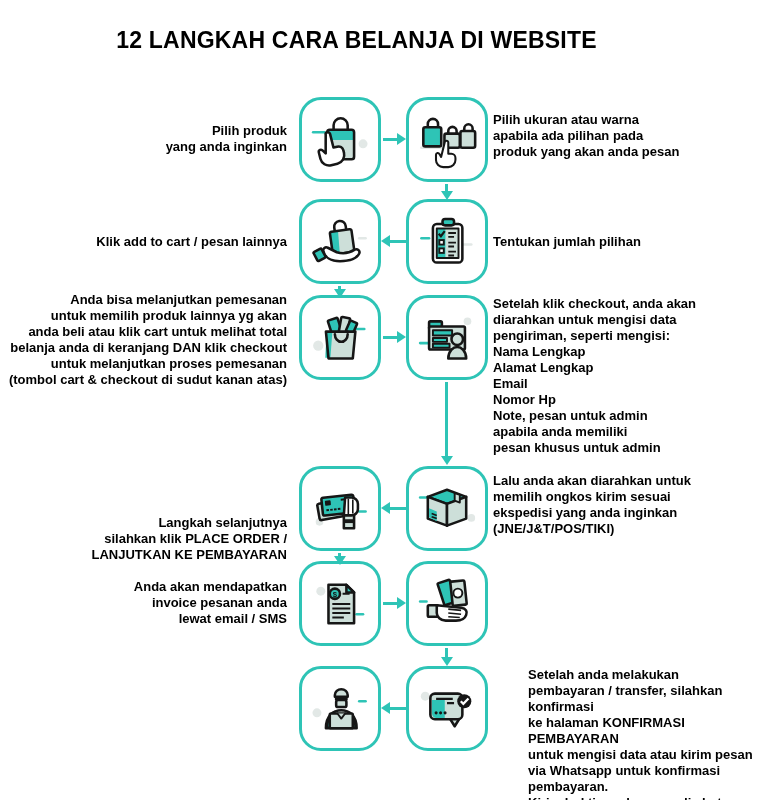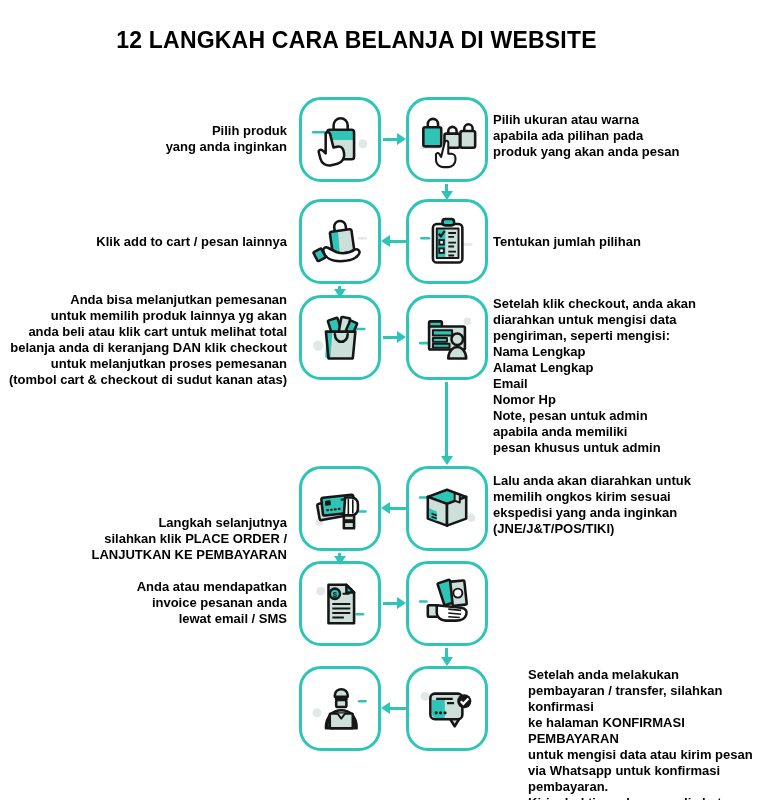--- a/index.html
+++ b/index.html
@@ -67,21 +67,21 @@
 Note, pesan untuk admin
 apabila anda memiliki
 pesan khusus untuk admin</div>
   <div class="label" id="l7">Lalu anda akan diarahkan untuk
 memilih ongkos kirim sesuai
 ekspedisi yang anda inginkan
 (JNE/J&amp;T/POS/TIKI)</div>
   <div class="label ra" id="l8">Langkah selanjutnya
 silahkan klik PLACE ORDER /
 LANJUTKAN KE PEMBAYARAN</div>
-  <div class="label ra" id="l9">Anda atau mendapatkan
+  <div class="label ra" id="l9">Anda akan mendapatkan
 invoice pesanan anda
 lewat email / SMS</div>
   <div class="label" id="l11">Setelah anda melakukan
 pembayaran / transfer, silahkan konfirmasi
 ke halaman KONFIRMASI PEMBAYARAN
 untuk mengisi data atau kirim pesan
 via Whatsapp untuk konfirmasi pembayaran.
 Kirim bukti pembayaran di chat</div>
 
   <div class="box" id="b1">

